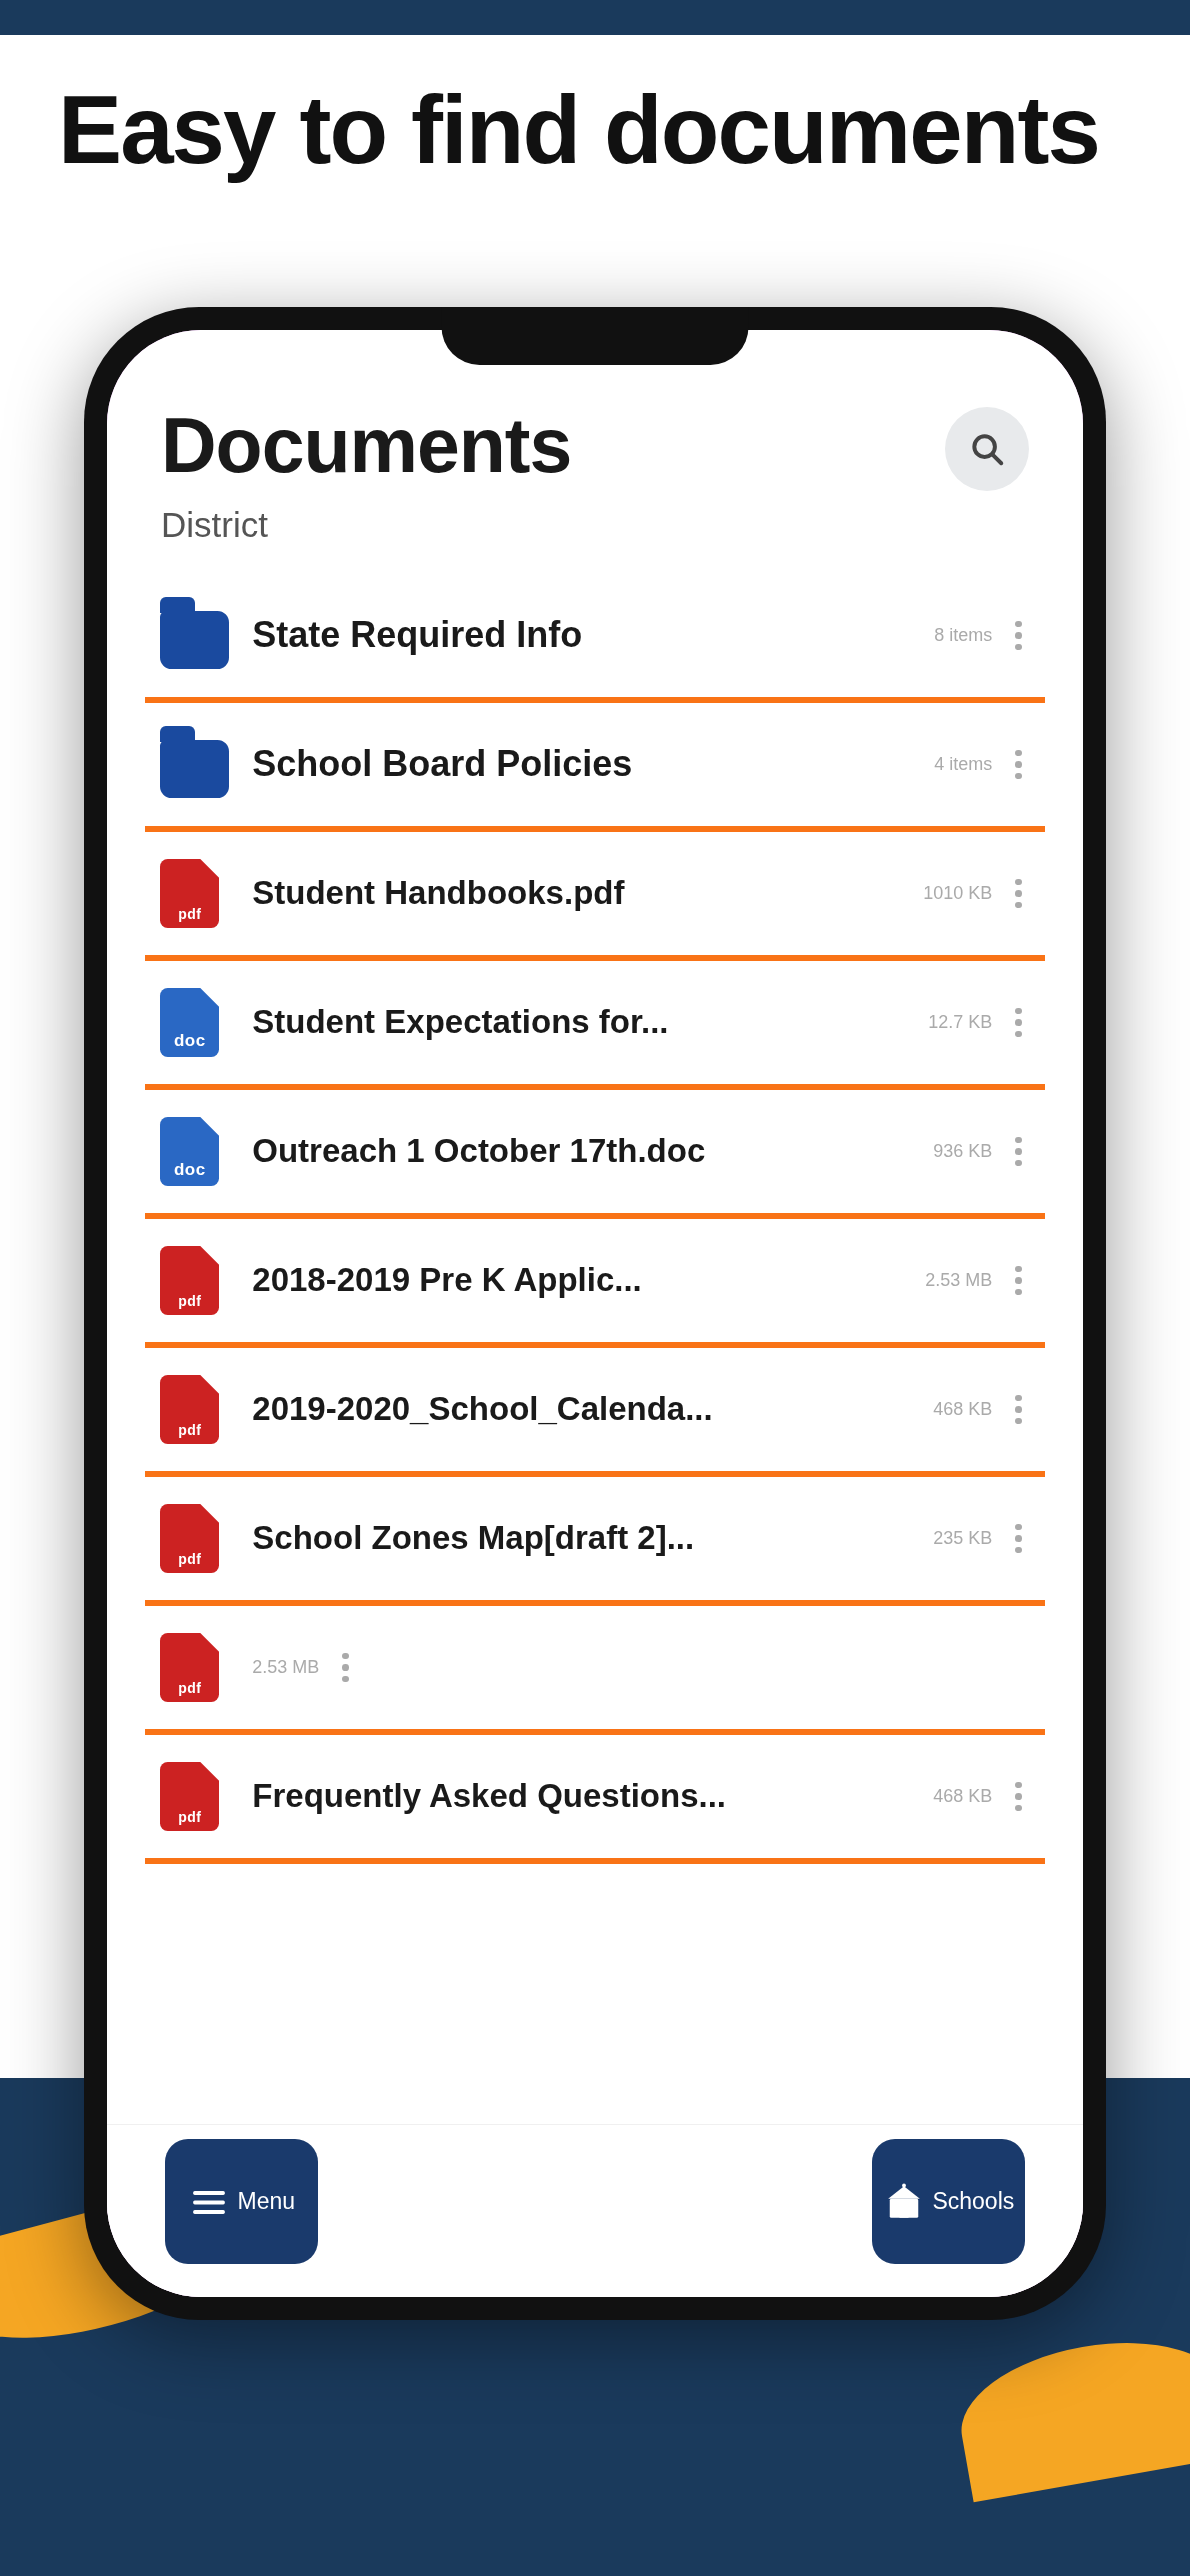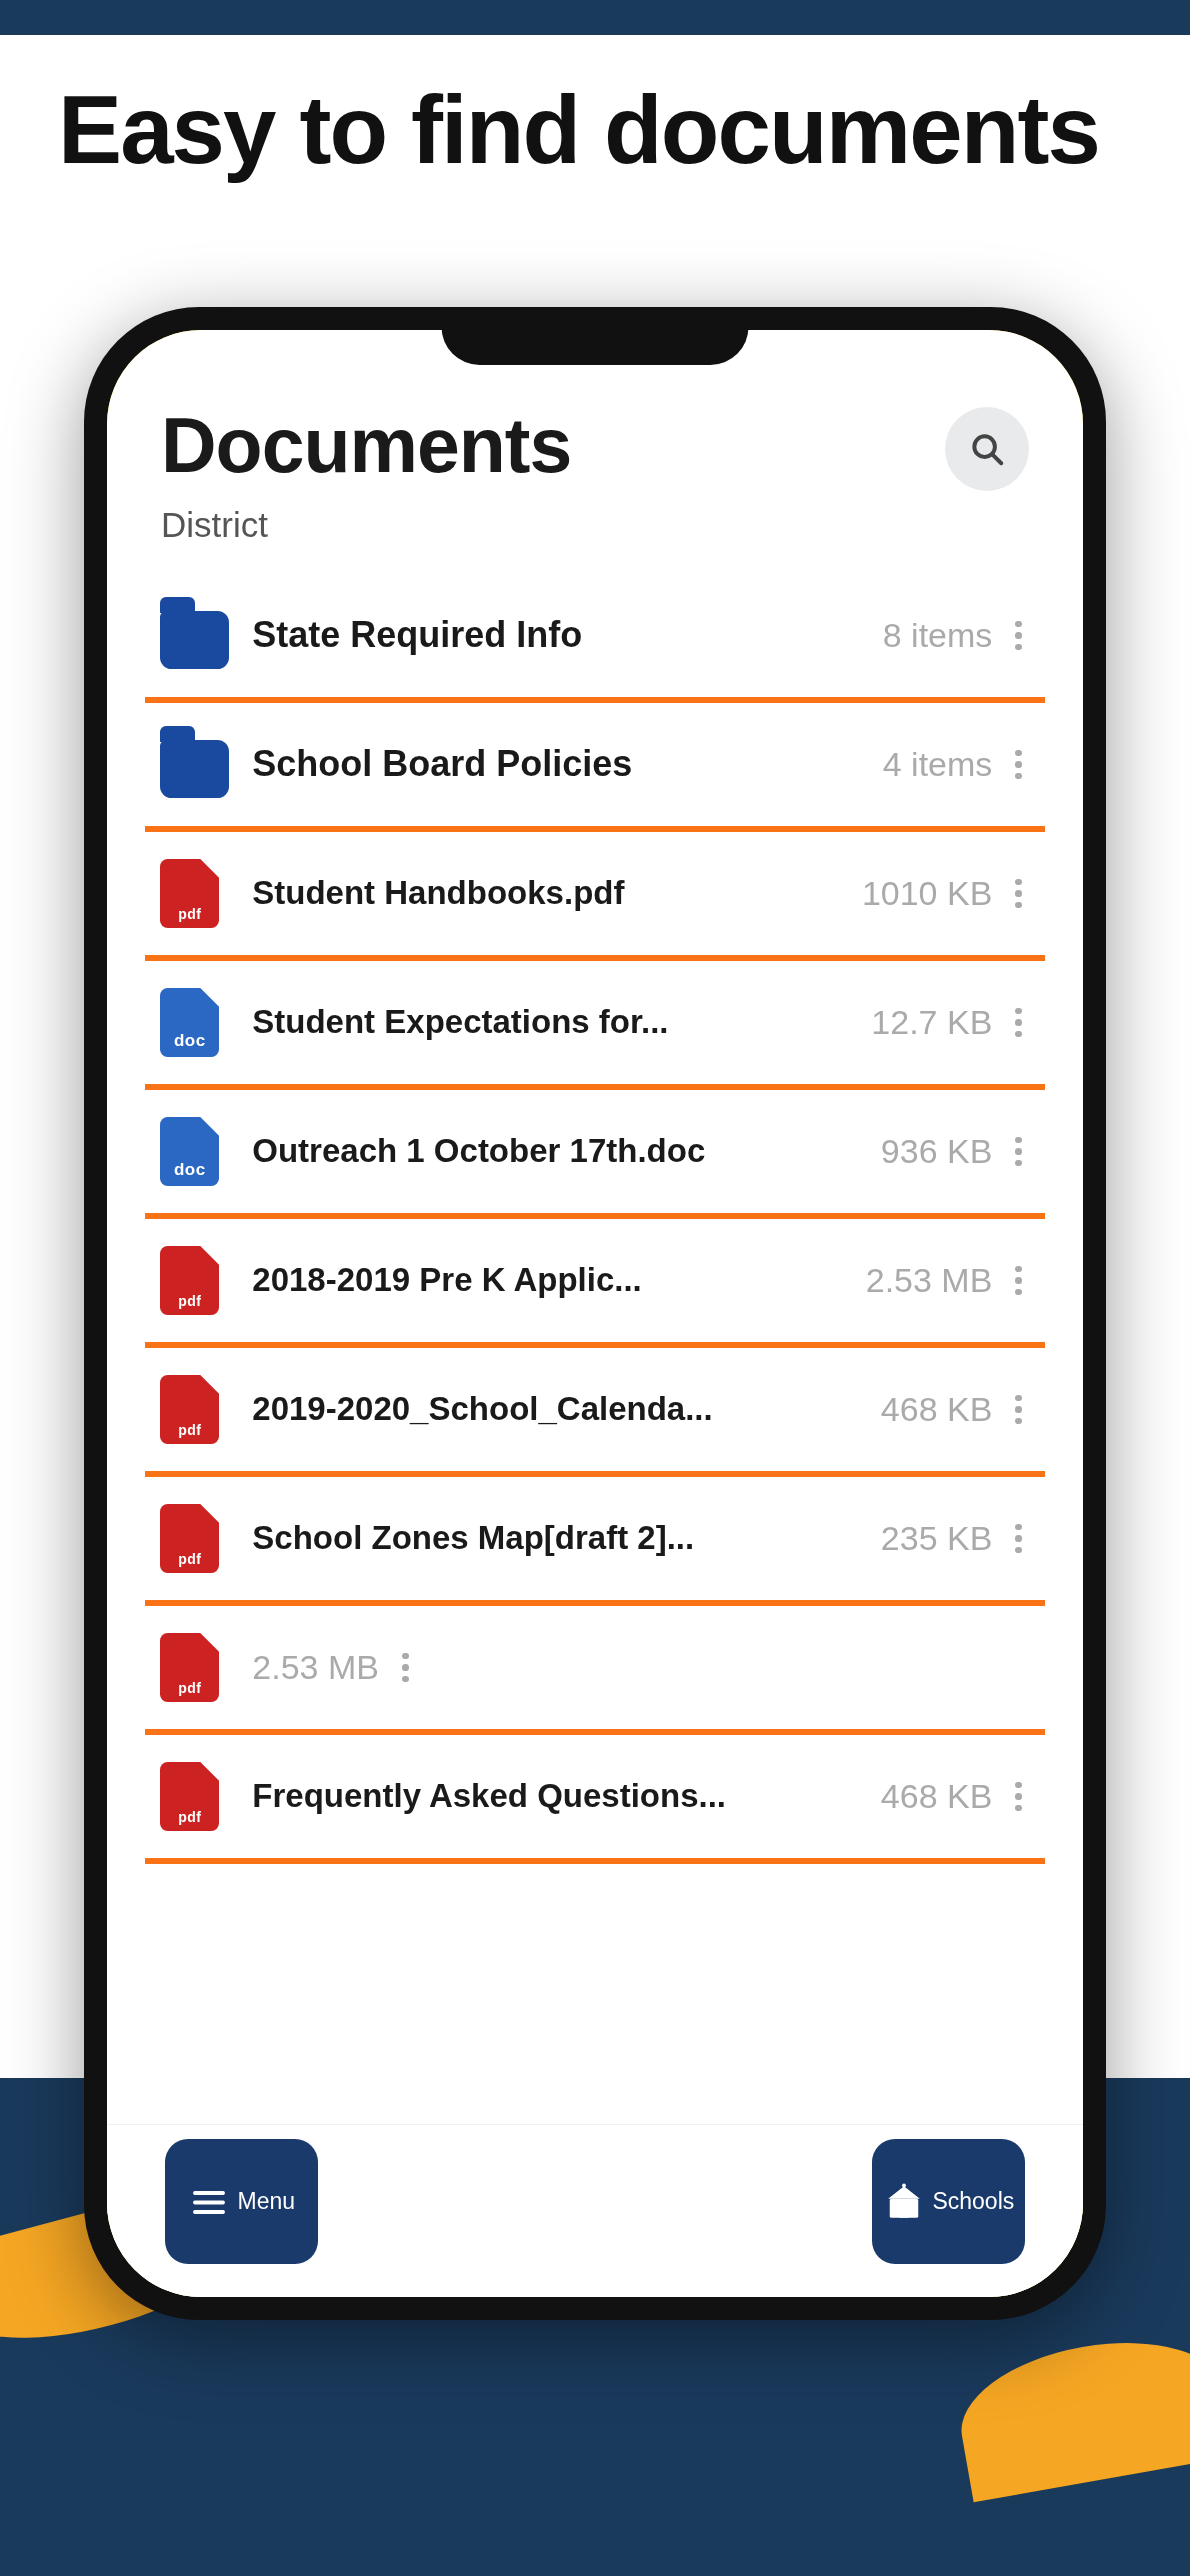--- a/index.html
+++ b/index.html
@@ -97,21 +97,21 @@
       z-index: 10;
     }
 
     
     .phone-screen {
       position: absolute;
       top: 23px;
       left: 23px;
       right: 23px;
       bottom: 23px;
-      background: #eab308;
+      background: #f0abfc;
       border-radius: 94px;
       overflow: hidden;
     }
 
     
     .screen-content {
       position: absolute;
       top: 0; left: 0; right: 0; bottom: 0;
       background: #ffffff;
       overflow: hidden;
@@ -267,21 +267,21 @@
       color: #1a1a1a;
       line-height: 1.3;
     }
 
     .folder-name {
       font-size: 36px;
       font-weight: 800;
     }
 
     .doc-size {
-      font-size: 34px;
+      font-size: 18px;
       color: #aaaaaa;
       margin-right: 15.3px;
       white-space: nowrap;
     }
 
     .more-btn {
       display: flex;
       flex-direction: column;
       gap: 4.8px;
       padding: 7.7px;

